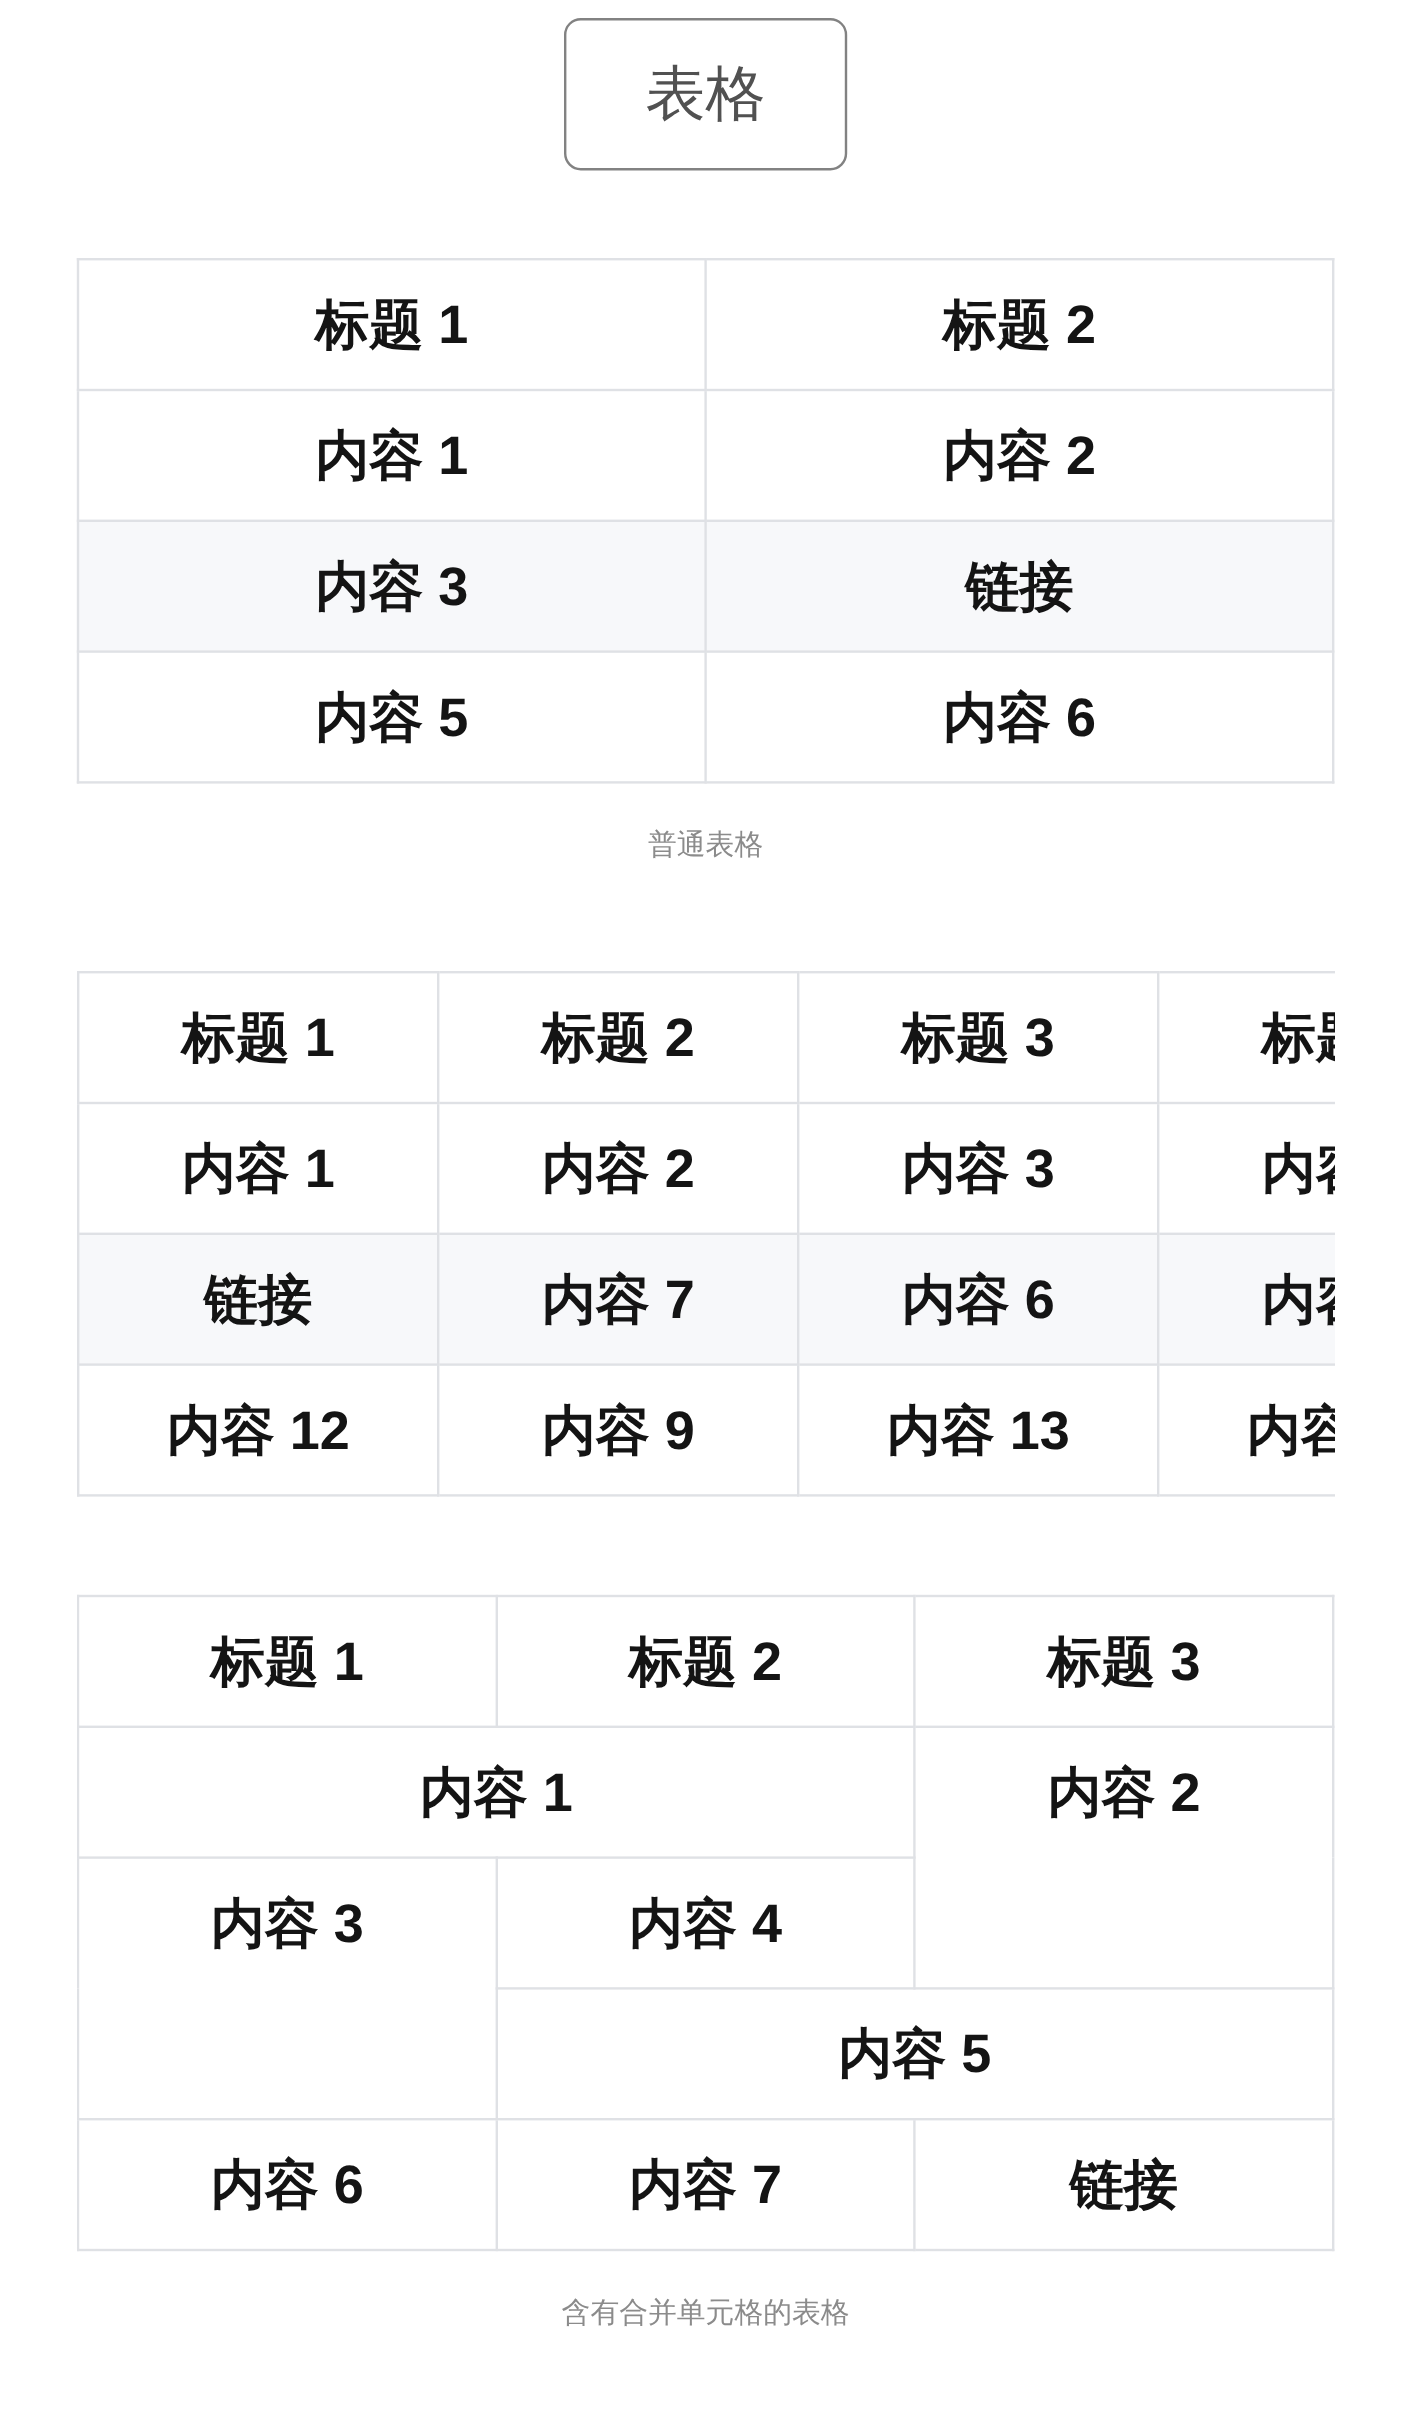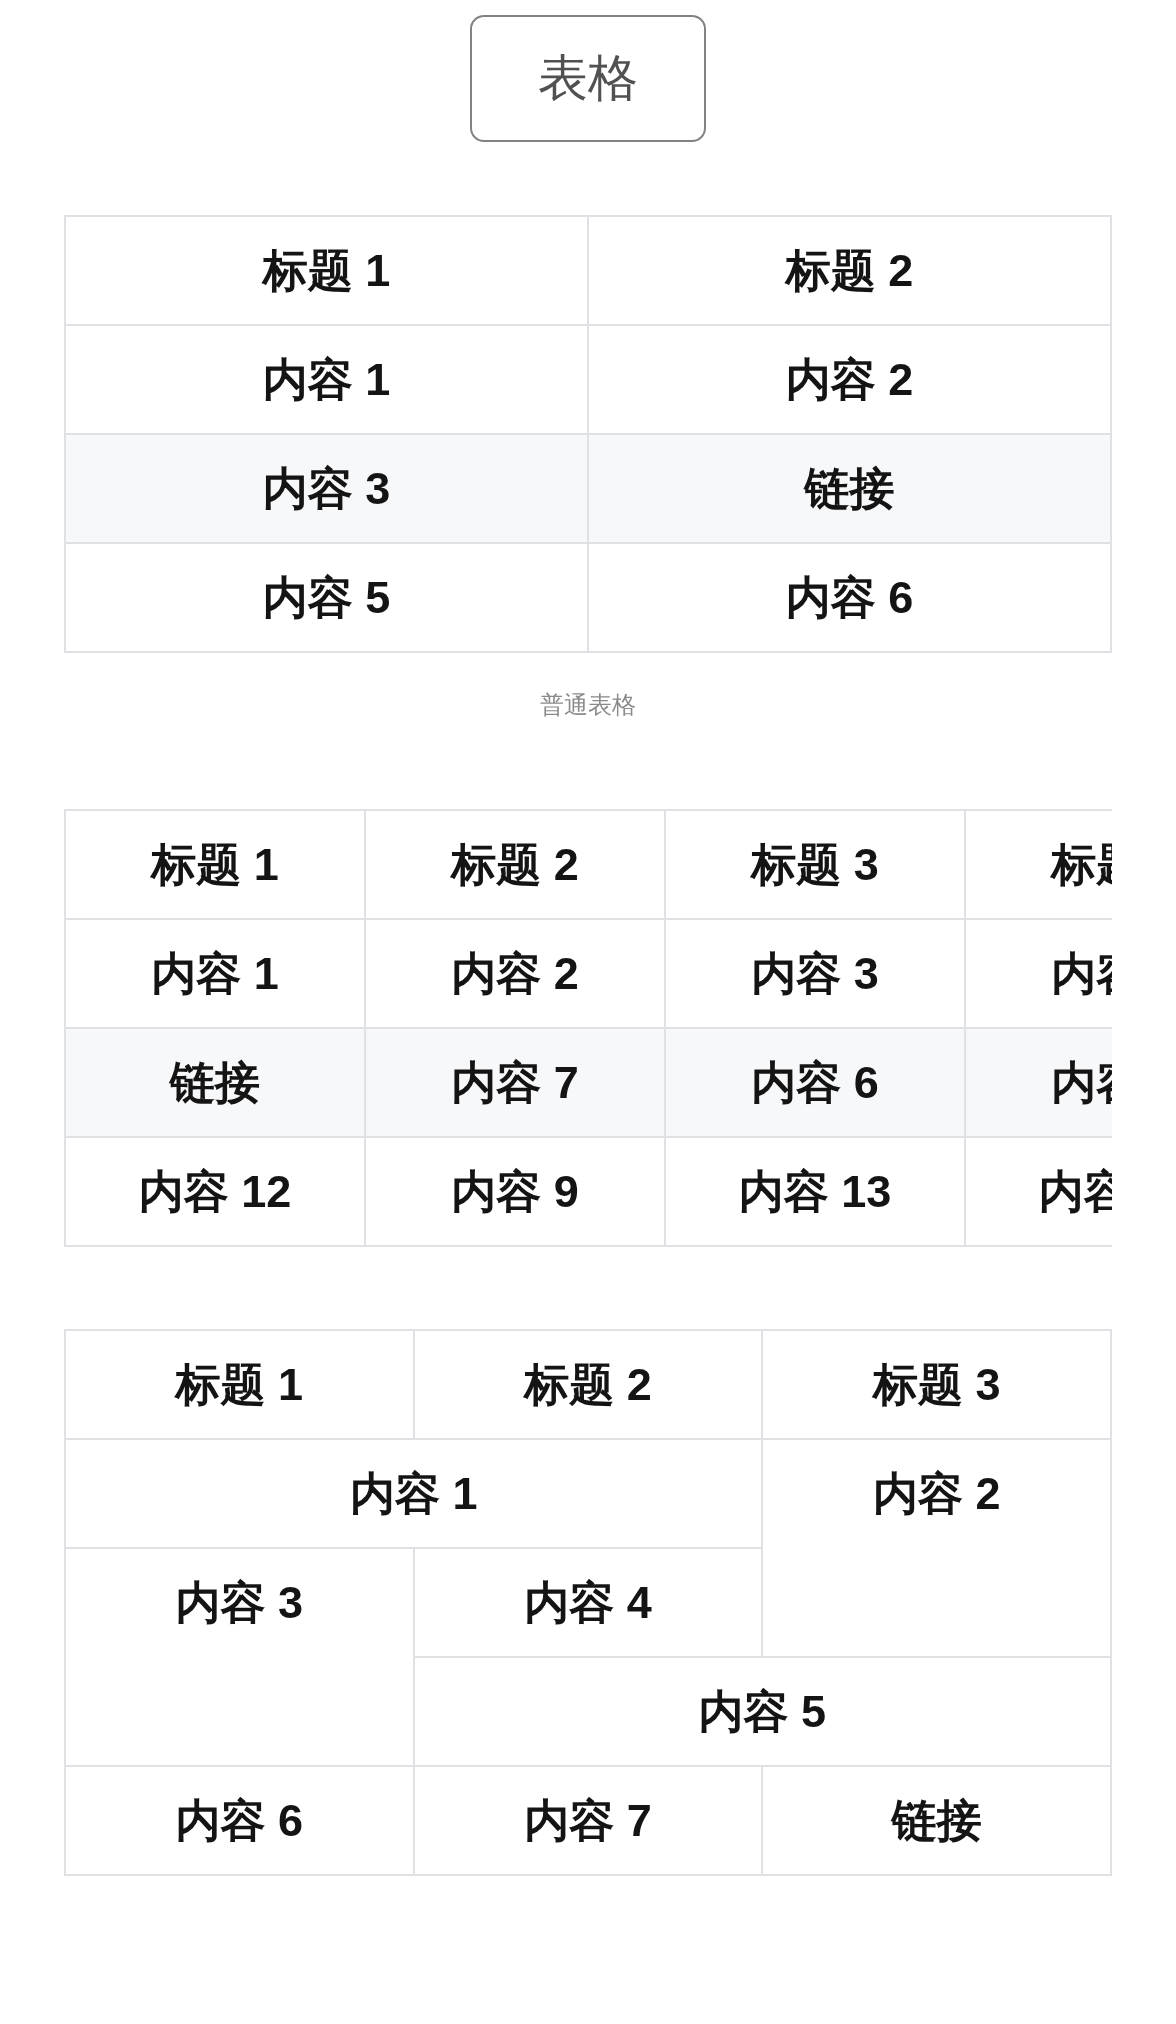--- a/index.html
+++ b/index.html
@@ -230,15 +230,16 @@
             </td>
           <td>
               <div class="cell">内容 7</div>
             </td>
           <td>
               <div class="cell">链接</div>
             </td>
         </tr>
       </tbody>
     </table>
+    <div class="caption">含有合并单元格的表格</div>
   </section>
 
 </div>
 
 </body></html>

